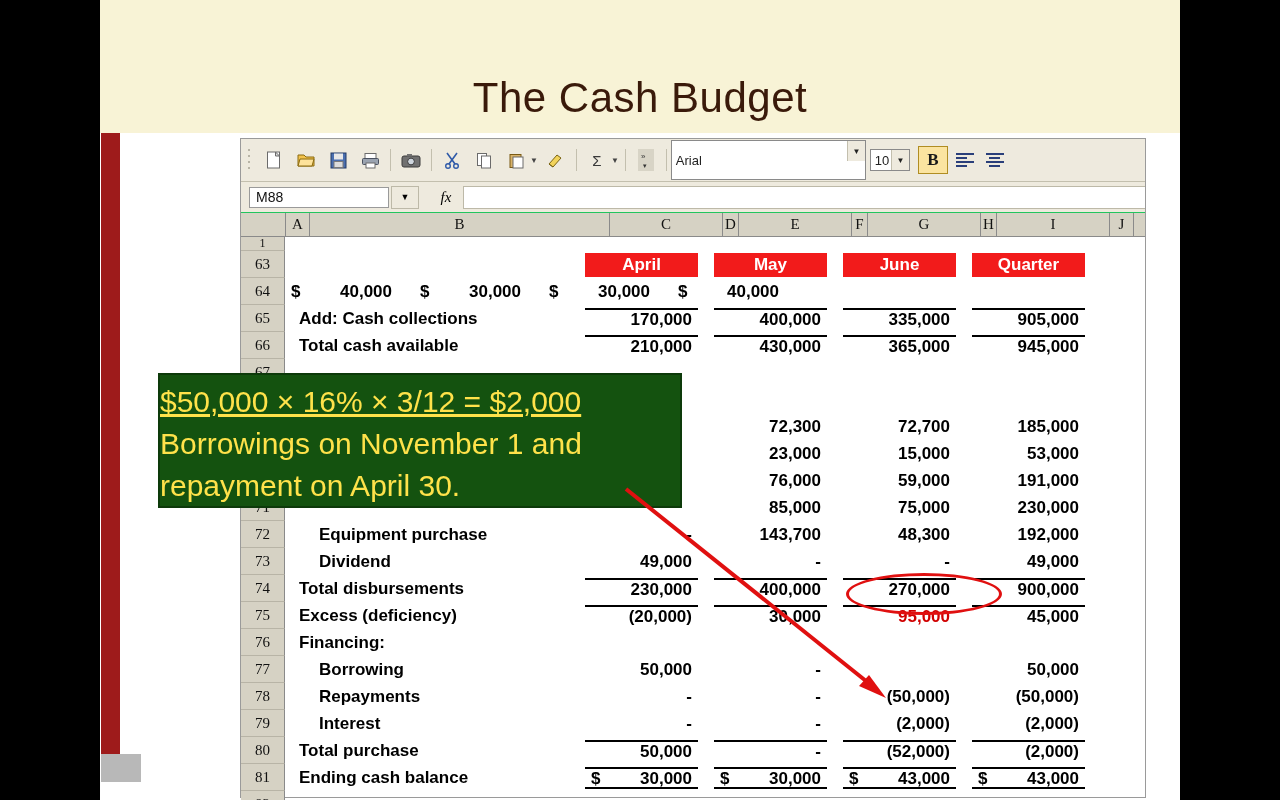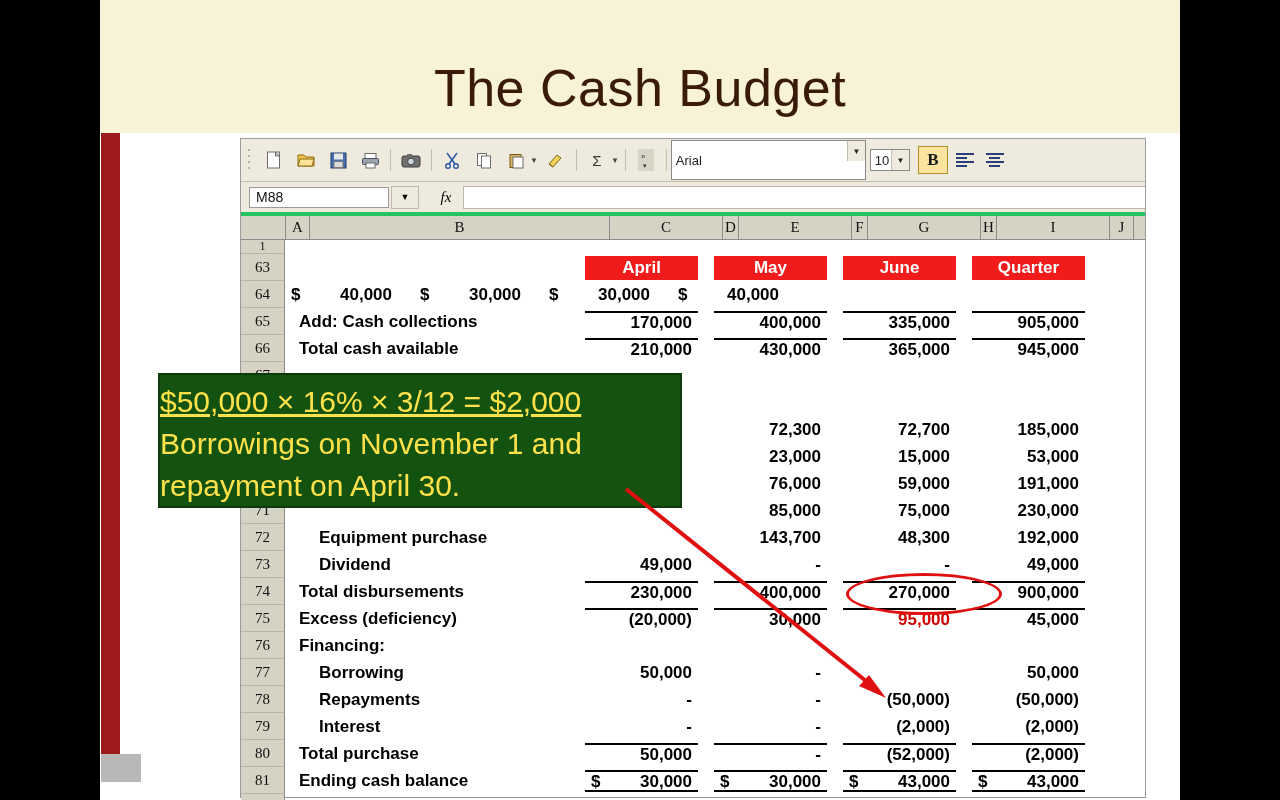--- a/index.html
+++ b/index.html
@@ -34,24 +34,24 @@
     left: 100px;
     top: 0px;
     width: 1080px;
     height: 133px;
     background: #f8f3d6;
   }
 
   .title-text {
     position: absolute;
     left: 100px;
-    top: 58px;
+    top: 74px;
     width: 1080px;
     text-align: center;
-    font-size: 52px;
+    font-size: 42px;
     color: #3a1a0a;
     font-family: "Liberation Sans", sans-serif;
     letter-spacing: 0.5px;
   }
 
   .red-bar {
     position: absolute;
     left: 101px;
     top: 133px;
     width: 19px;
@@ -202,21 +202,21 @@
     gap: 2px;
     padding: 0 4px;
     box-sizing: border-box;
   }
   .align-btn i { display:block; height:2px; background:#2a3f7a; }
 
   
   .formula-bar {
     height: 30px;
     background: #eeeade;
-    border-bottom: 4px solid #22c55e;
+    border-bottom: 1px solid #22c55e;
     display: flex;
     align-items: center;
   }
   .namebox {
     width: 140px;
     height: 21px;
     margin-left: 8px;
     background: #ffffff;
     border: 1px solid #9a9a9a;
     font-size: 14px;

